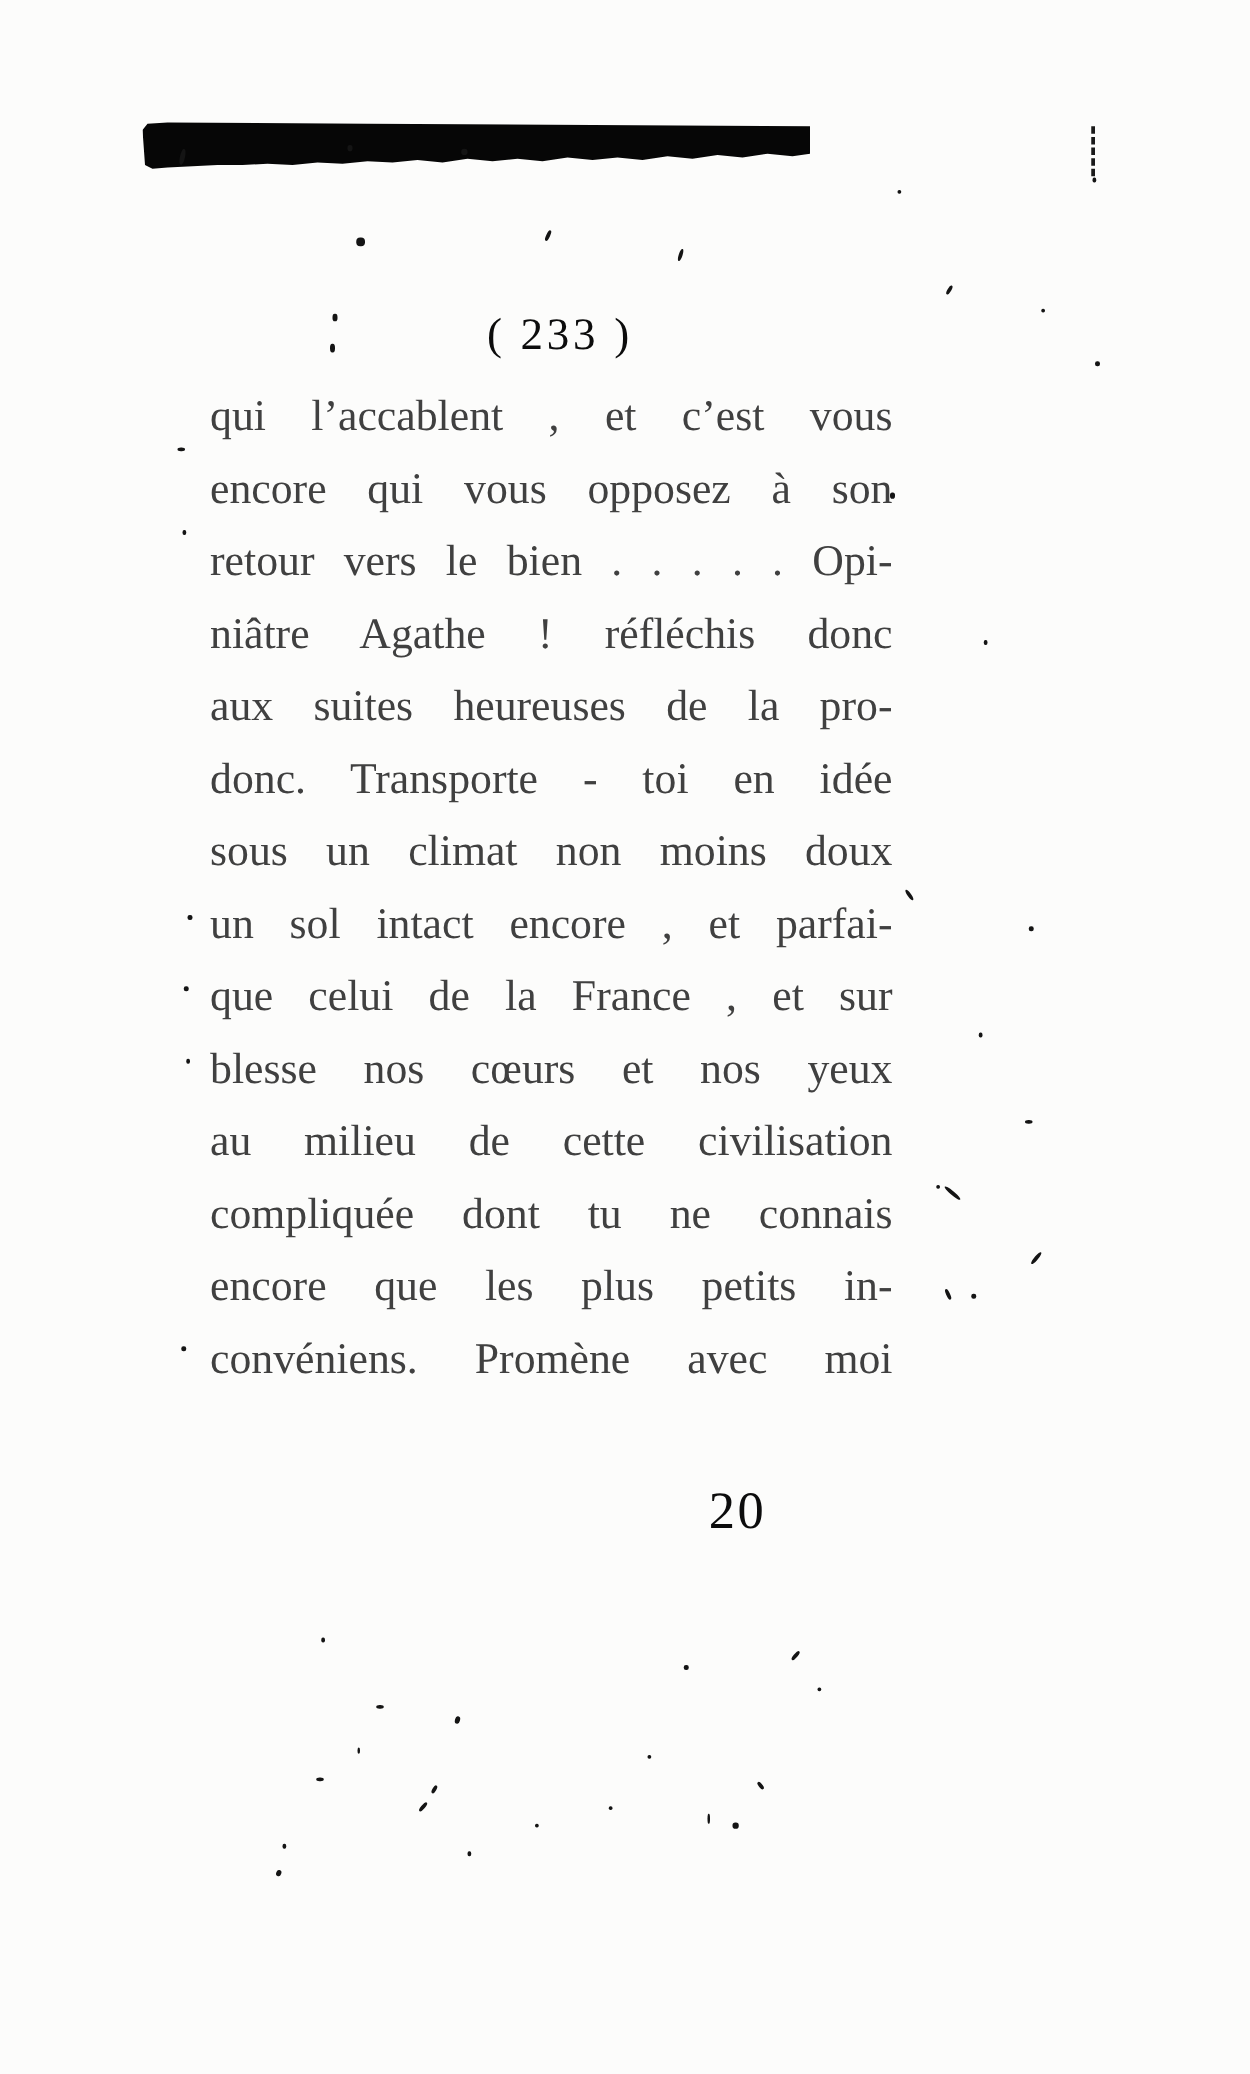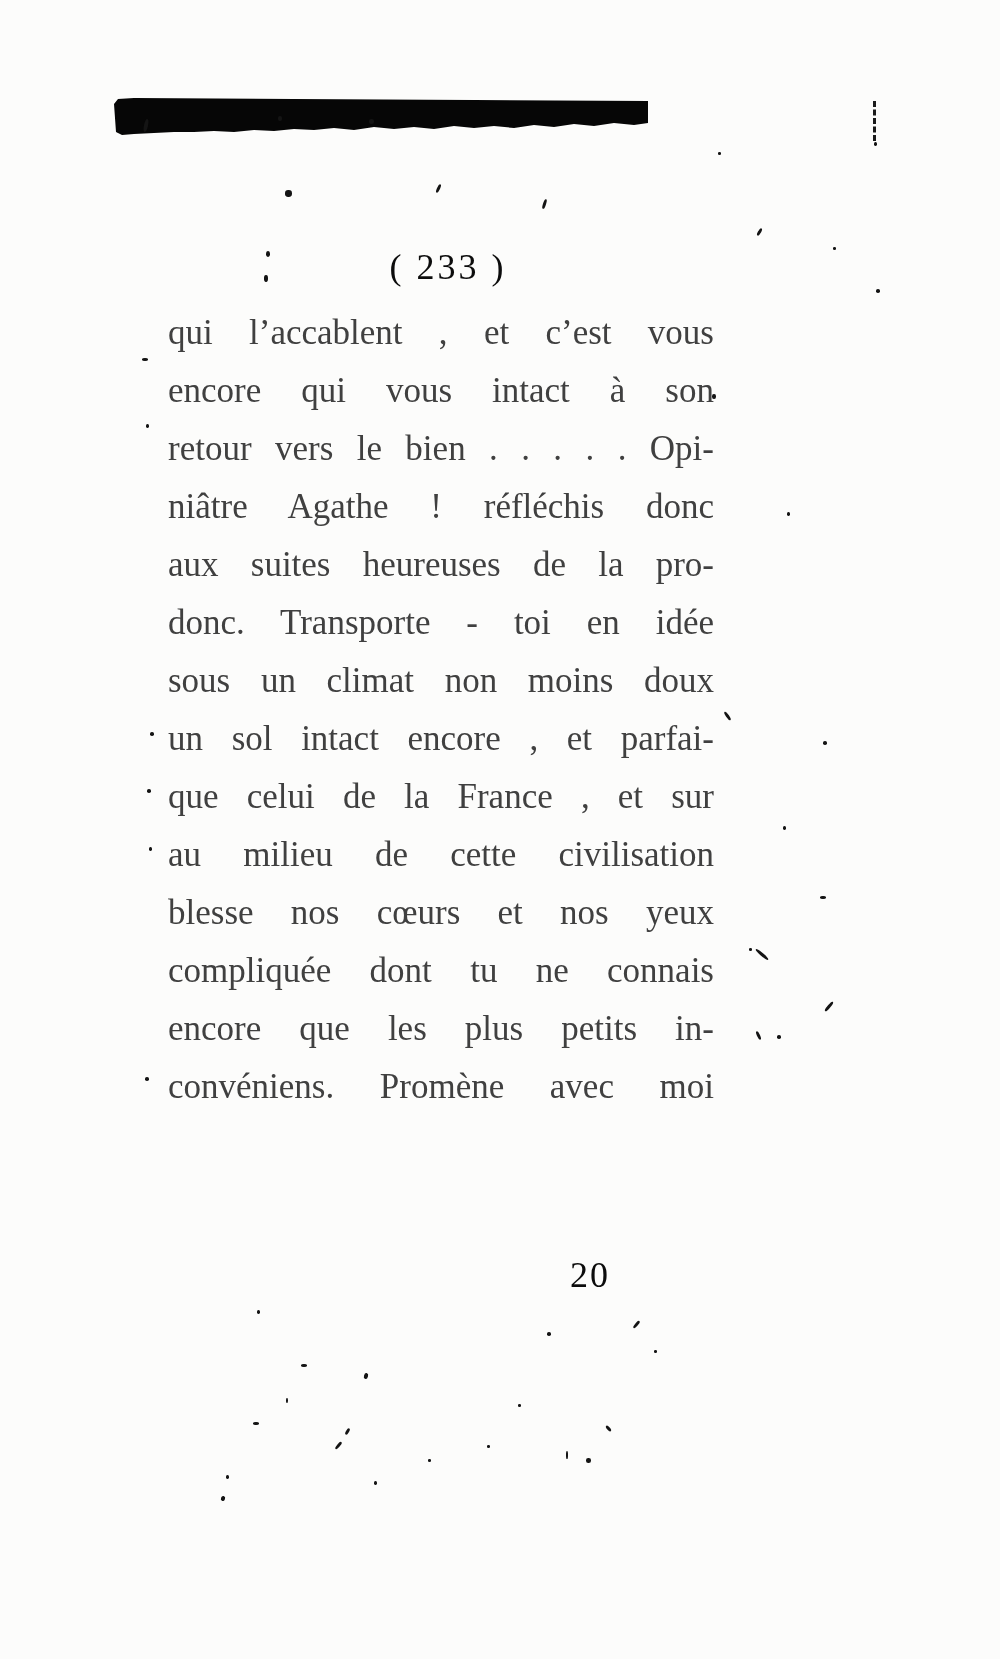--- a/index.html
+++ b/index.html
@@ -55,24 +55,24 @@
     height: 58px;
     text-align: justify;
     text-align-last: justify;
     white-space: normal;
     overflow: visible;
   }
   
   .signature {
     position: absolute;
     left: 550px;
-    top: 1253px;
+    top: 1187px;
     width: 80px;
     text-align: center;
-    font-size: 36px;
+    font-size: 42px;
     line-height: 44px;
     letter-spacing: 2px;
     color: #0c0c0c;
   }
   
   .speck {
     position: absolute;
     background: #141414;
     border-radius: 45%;
   }
@@ -85,30 +85,30 @@
   <svg class="artifact-bar" width="534" height="44" viewBox="0 0 534 44" aria-hidden="true">
     <polygon fill="#060606" points="0,8 4,3 20,2 180,3 360,4 534,5 534,27 520,29 500,27 480,30 460,28 440,31 420,29 400,32 380,30 360,32 340,30 320,33 300,31 280,33 260,31 240,34 220,32 200,34 180,33 160,35 140,34 120,36 100,35 80,36 60,36 40,37 20,38 8,39 2,36"></polygon>
   </svg>
 
   <div class="vdash"></div>
 
   <div class="header">( 233 )</div>
 
   <div class="textblock">
     <div class="tline">qui l’accablent , et c’est vous</div>
-    <div class="tline">encore qui vous intact à son</div>
+    <div class="tline">encore qui vous opposez à son</div>
     <div class="tline">retour vers le bien . . . . . Opi-</div>
     <div class="tline">niâtre Agathe ! réfléchis donc</div>
     <div class="tline">aux suites heureuses de la pro-</div>
     <div class="tline">donc. Transporte - toi en idée</div>
     <div class="tline">sous un climat non moins doux</div>
     <div class="tline">un sol intact encore , et parfai-</div>
     <div class="tline">que celui de la France , et sur</div>
+    <div class="tline">blesse nos cœurs et nos yeux</div>
     <div class="tline">au milieu de cette civilisation</div>
-    <div class="tline">blesse nos cœurs et nos yeux</div>
     <div class="tline">compliquée dont tu ne connais</div>
     <div class="tline">encore que les plus petits in-</div>
     <div class="tline">convéniens. Promène avec moi</div>
   </div>
 
   <div class="signature">20</div>
 
   <div>
     <span class="speck" style="left:144px;top:119px;width:4px;height:13px;transform:rotate(12deg)"></span>
     <span class="speck" style="left:278px;top:116px;width:4px;height:5px"></span>

